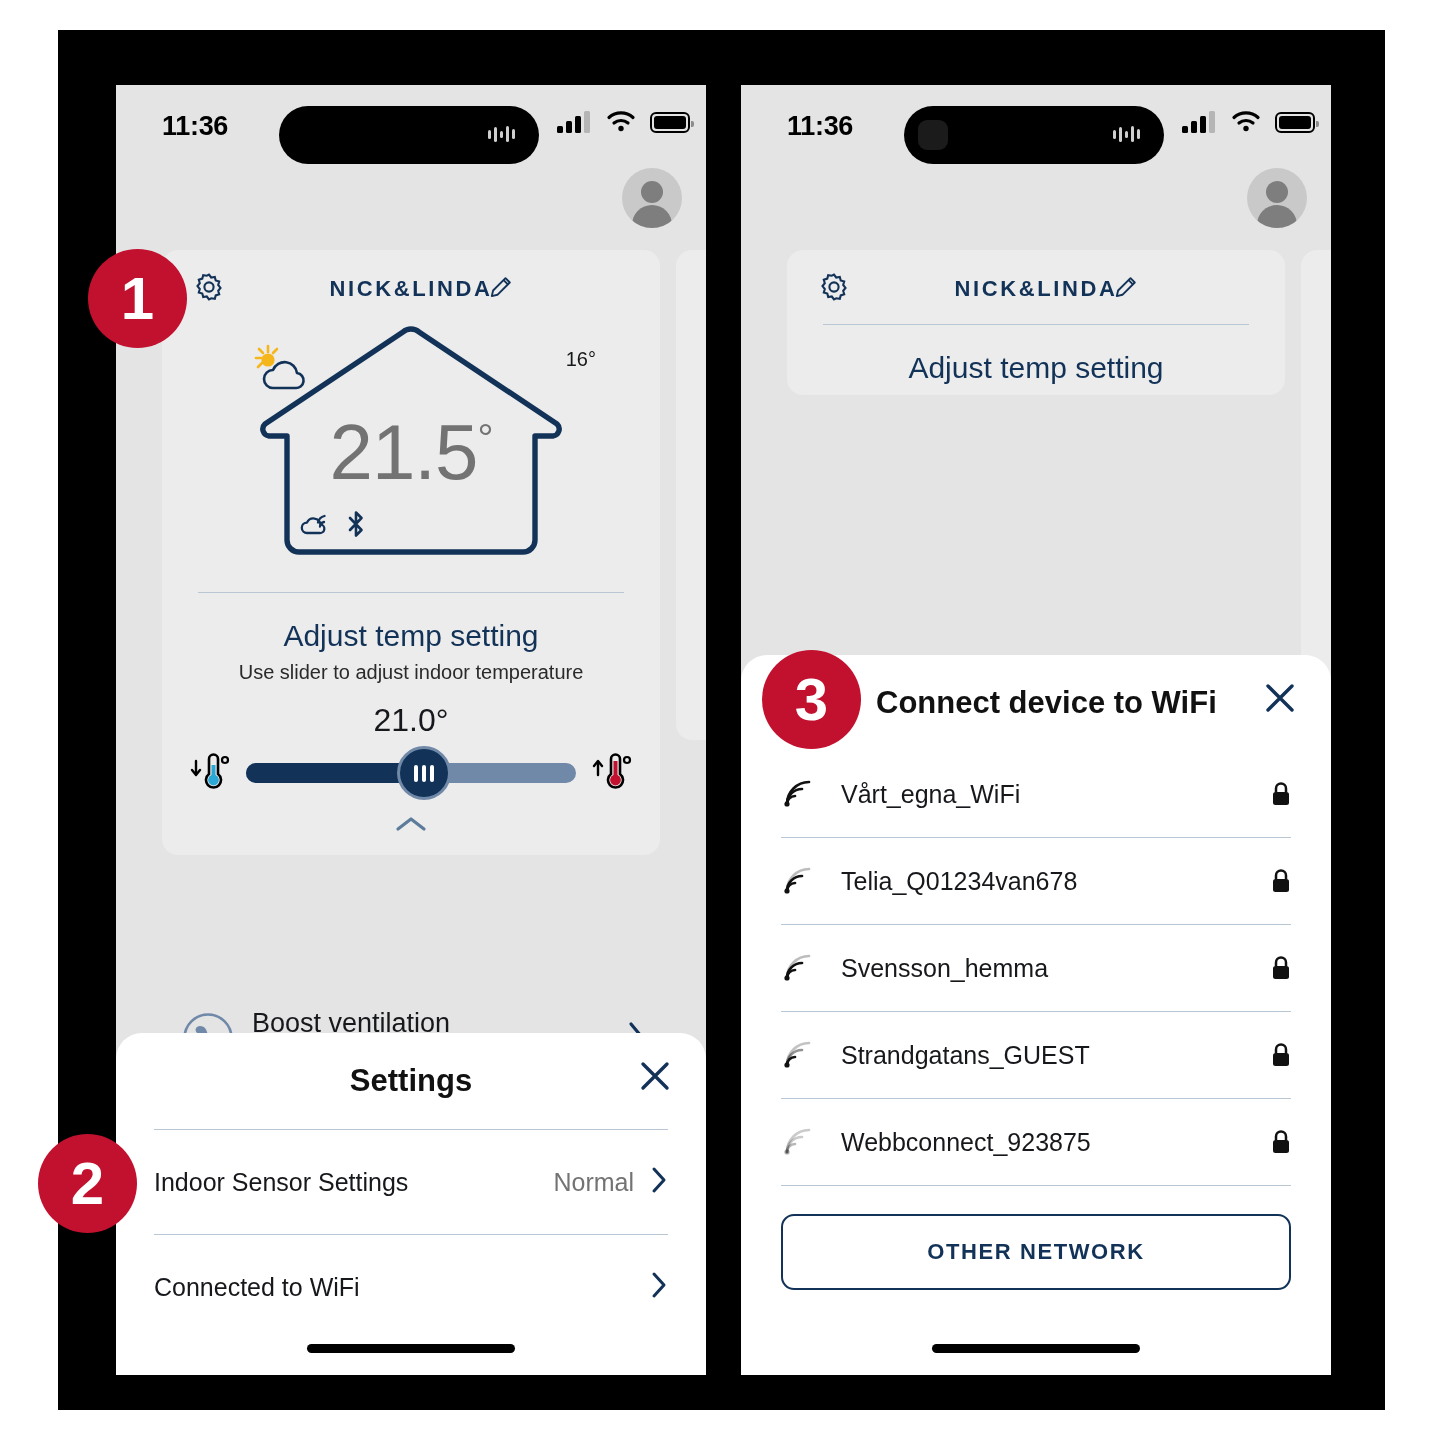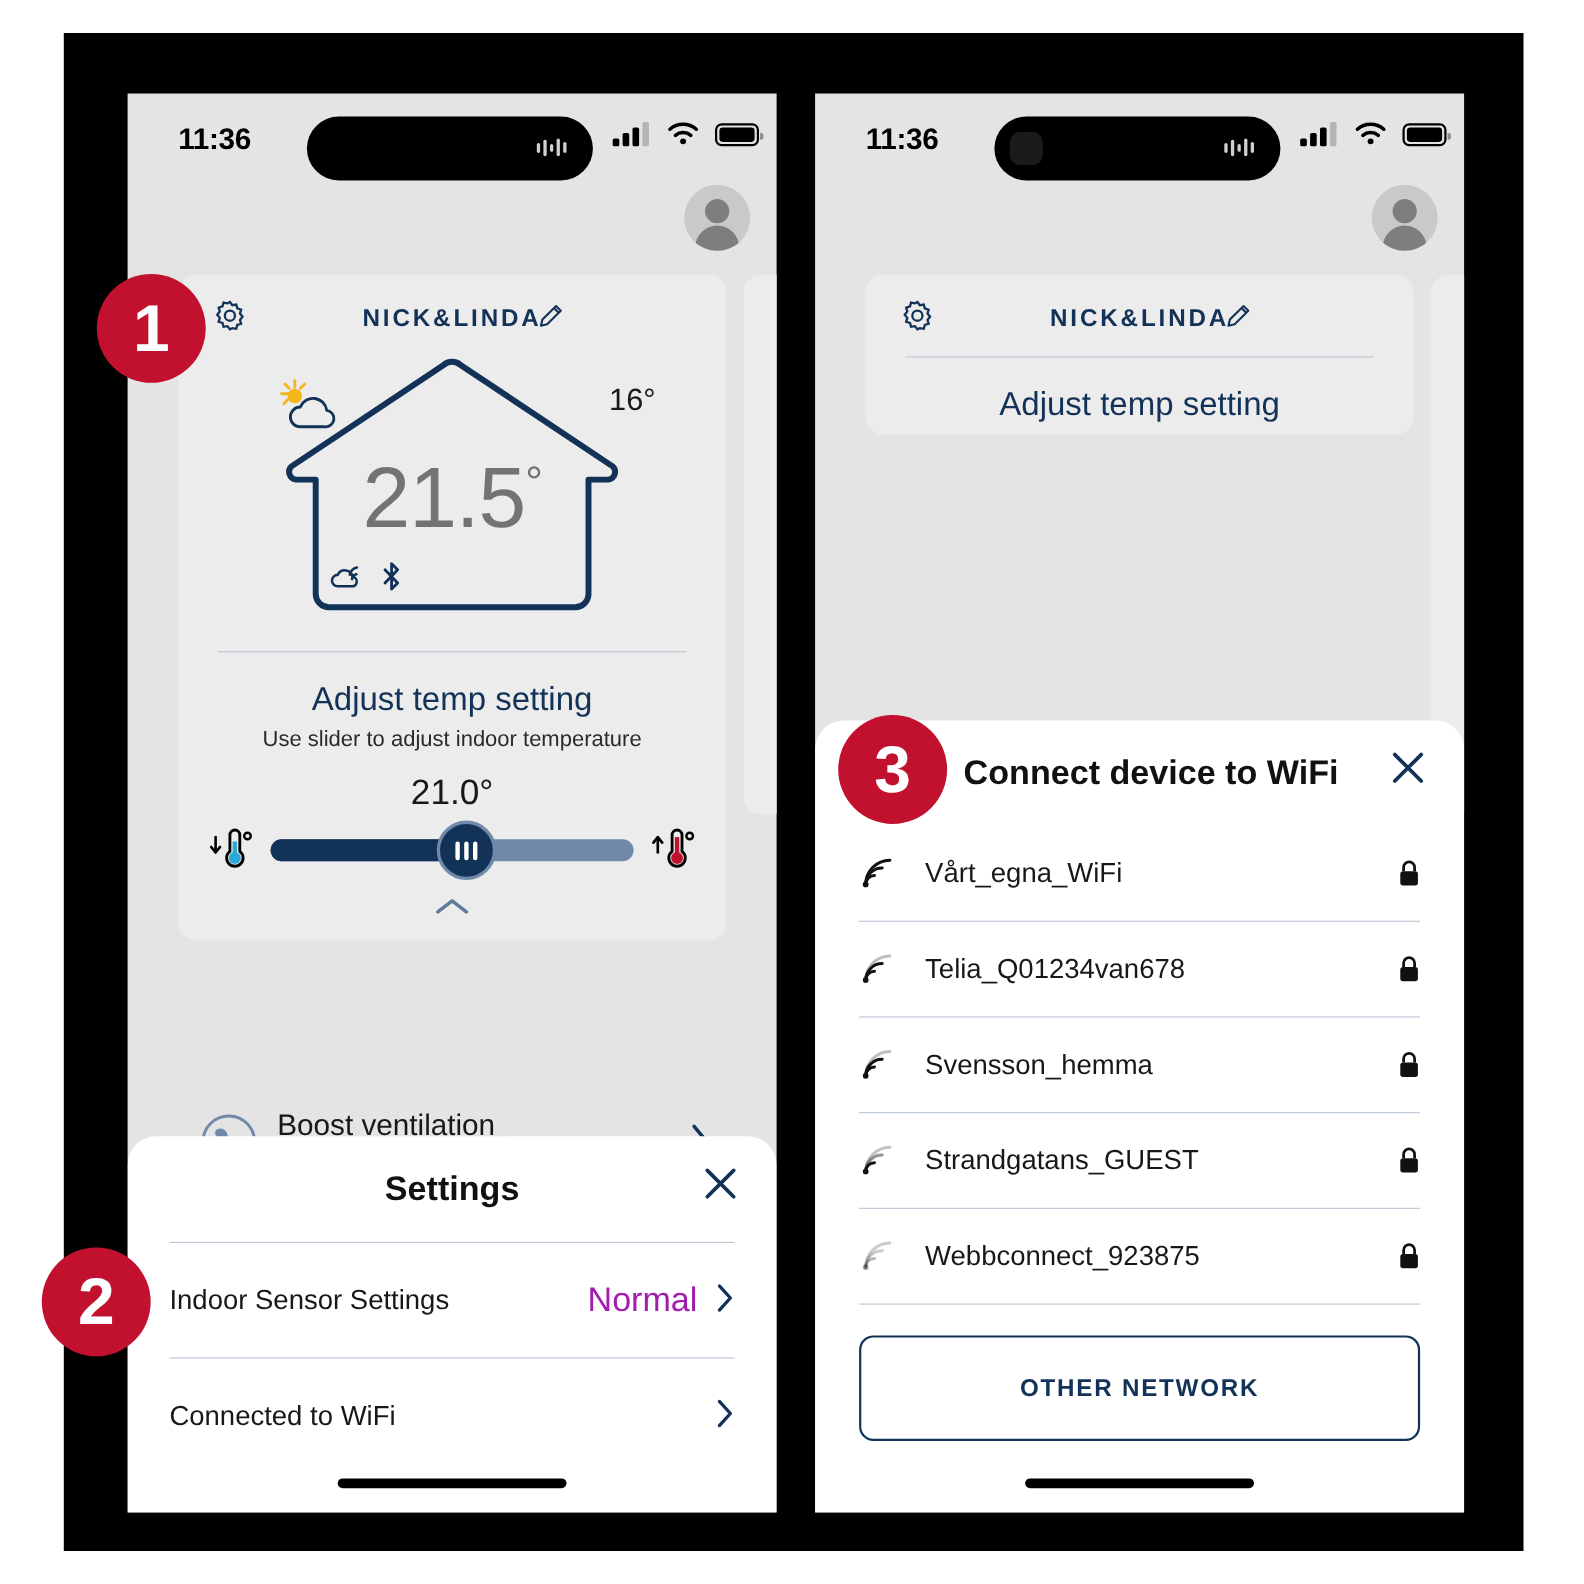--- a/index.html
+++ b/index.html
@@ -39,21 +39,21 @@
   .card{position:absolute;left:46px;top:165px;width:498px;background:#ececec;border-radius:16px;}
   .card-peek{position:absolute;left:560px;top:165px;width:60px;height:490px;background:#ececec;border-radius:16px;}
 
   .card-head{position:relative;height:74px;}
   .gear{position:absolute;left:32px;top:22px;width:30px;height:30px;}
   .home-name{position:absolute;left:0;right:0;top:26px;text-align:center;font-size:22px;letter-spacing:2.6px;color:#123258;font-weight:700;}
   .pencil{position:absolute;left:50%;margin-left:78px;top:25px;width:24px;height:24px;}
 
   .house-wrap{position:relative;height:268px;}
   .weather-ic{position:absolute;left:86px;top:20px;width:62px;height:52px;}
-  .out-temp{position:absolute;right:64px;top:24px;font-size:28px;color:#16181b;}
+  .out-temp{position:absolute;right:64px;top:24px;font-size:20px;color:#16181b;}
   .house-svg{position:absolute;left:50%;transform:translateX(-50%);top:0;}
   .in-temp{position:absolute;left:50%;transform:translateX(-50%);top:83px;font-size:78px;color:#737373;letter-spacing:-1px;white-space:nowrap;}
   .in-temp sup{font-size:40px;vertical-align:super;line-height:0;}
   .status-ics{position:absolute;left:138px;top:186px;display:flex;gap:14px;align-items:center;}
 
   .divider{height:1px;background:#b9c6d4;margin:0 36px;}
 
   .adjust{position:relative;padding-top:26px;padding-bottom:10px;}
   .adjust-title{text-align:center;font-size:30px;color:#123258;}
   .adjust-sub{text-align:center;font-size:20px;color:#2a2a2a;margin-top:8px;}
@@ -73,32 +73,32 @@
   .boost-sub{font-size:21px;color:#16181b;margin-top:6px;}
   .boost-chev{margin-right:14px;}
 
   
   .sheet{position:absolute;left:0;right:0;bottom:0;background:#fff;border-radius:26px 26px 0 0;}
   .sheet-head{position:relative;height:96px;padding-left:12px;}
   .sheet-title{position:absolute;left:0;right:0;top:30px;text-align:center;font-size:31px;font-weight:bold;color:#111;}
   .sheet-close{position:absolute;right:34px;top:26px;width:34px;height:34px;}
   .srow{position:relative;display:flex;align-items:center;height:104px;margin:0 38px;border-top:1px solid #b9c6d4;}
   .srow-label{font-size:25px;color:#16181b;flex:1;}
-  .srow-value{font-size:31px;color:#a21caf;margin-right:16px;}
+  .srow-value{font-size:25px;color:#737373;margin-right:16px;}
   .home-ind{position:absolute;left:50%;transform:translateX(-50%);bottom:22px;width:208px;height:9px;border-radius:5px;background:#000;}
 
   
   .wsheet{position:absolute;left:0;right:0;top:570px;bottom:0;background:#fff;border-radius:26px 26px 0 0;}
   .wsheet .sheet-title{text-align:left;left:135px;right:auto;}
   .wrow{position:relative;display:flex;align-items:center;height:86px;margin:0 40px;border-bottom:1px solid #b9c6d4;}
   .wrow:last-of-type{border-bottom:none;}
   .wrow .wic{width:34px;height:28px;flex:0 0 34px;margin-right:26px;}
   .wrow .wname{flex:1;font-size:25px;color:#16181b;}
   .lock{width:20px;height:26px;flex:0 0 20px;}
-  .othernet{margin:28px 40px 0;height:96px;border:2.5px solid #123258;border-radius:13px;display:flex;align-items:center;justify-content:center;font-size:22px;font-weight:bold;letter-spacing:1.6px;color:#123258;box-sizing:border-box;}
+  .othernet{margin:28px 40px 0;height:76px;border:2.5px solid #123258;border-radius:13px;display:flex;align-items:center;justify-content:center;font-size:22px;font-weight:bold;letter-spacing:1.6px;color:#123258;box-sizing:border-box;}
 
   
   .badge{position:absolute;width:99px;height:99px;border-radius:50%;background:#c2102f;color:#fff;display:flex;align-items:center;justify-content:center;font-size:60px;font-weight:bold;}
   .badge1{left:88px;top:249px;}
   .badge2{left:38px;top:1134px;}
   .badge3{left:762px;top:650px;}
 </style>
 </head>
 <body>
 

